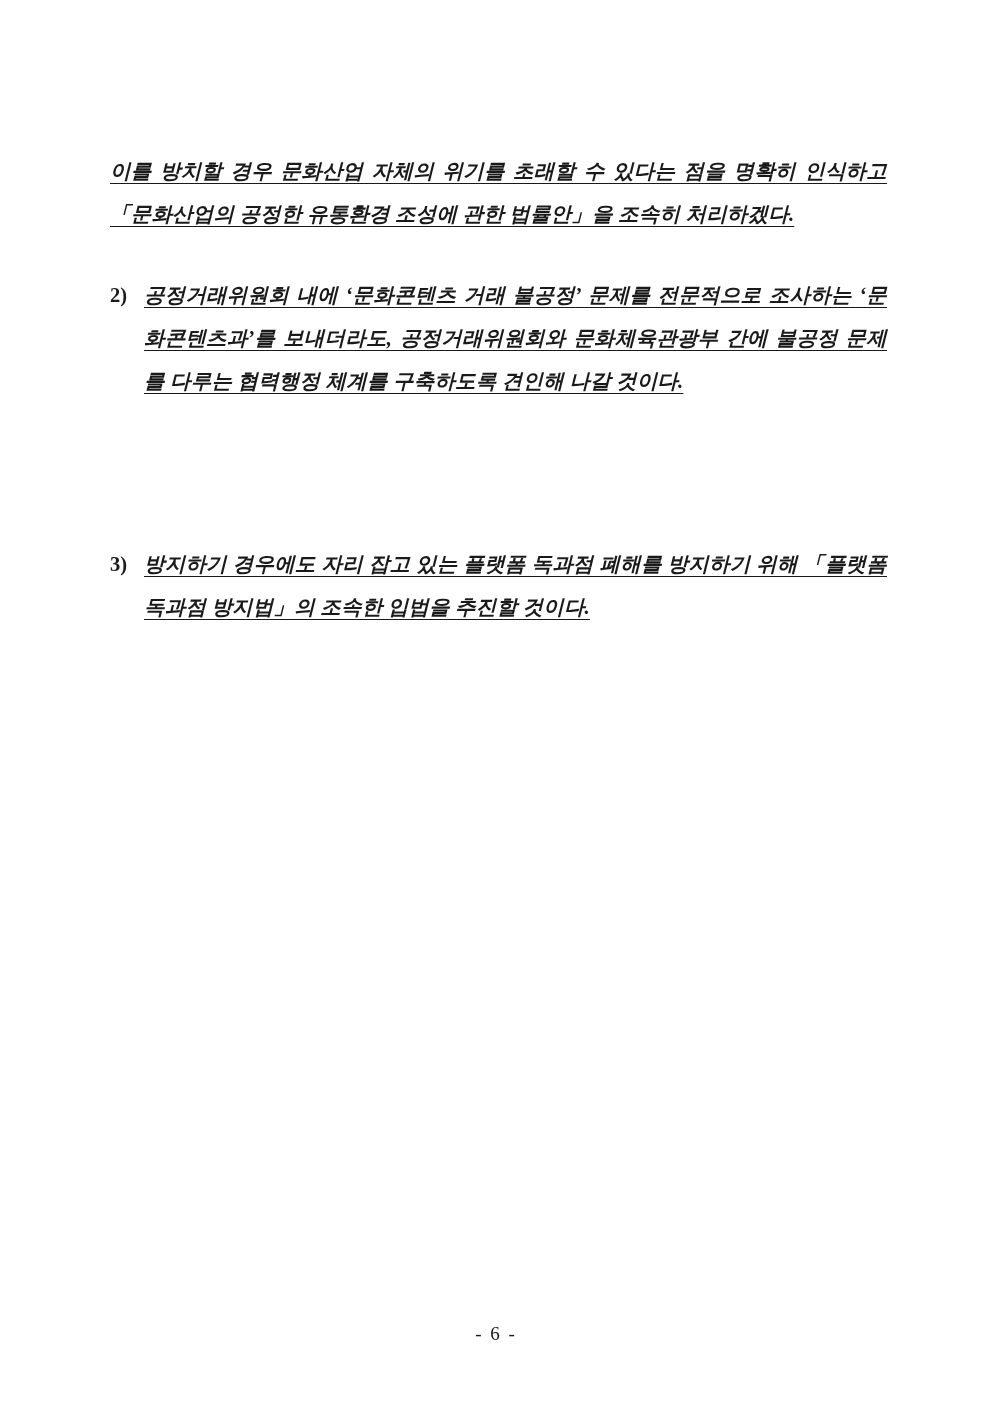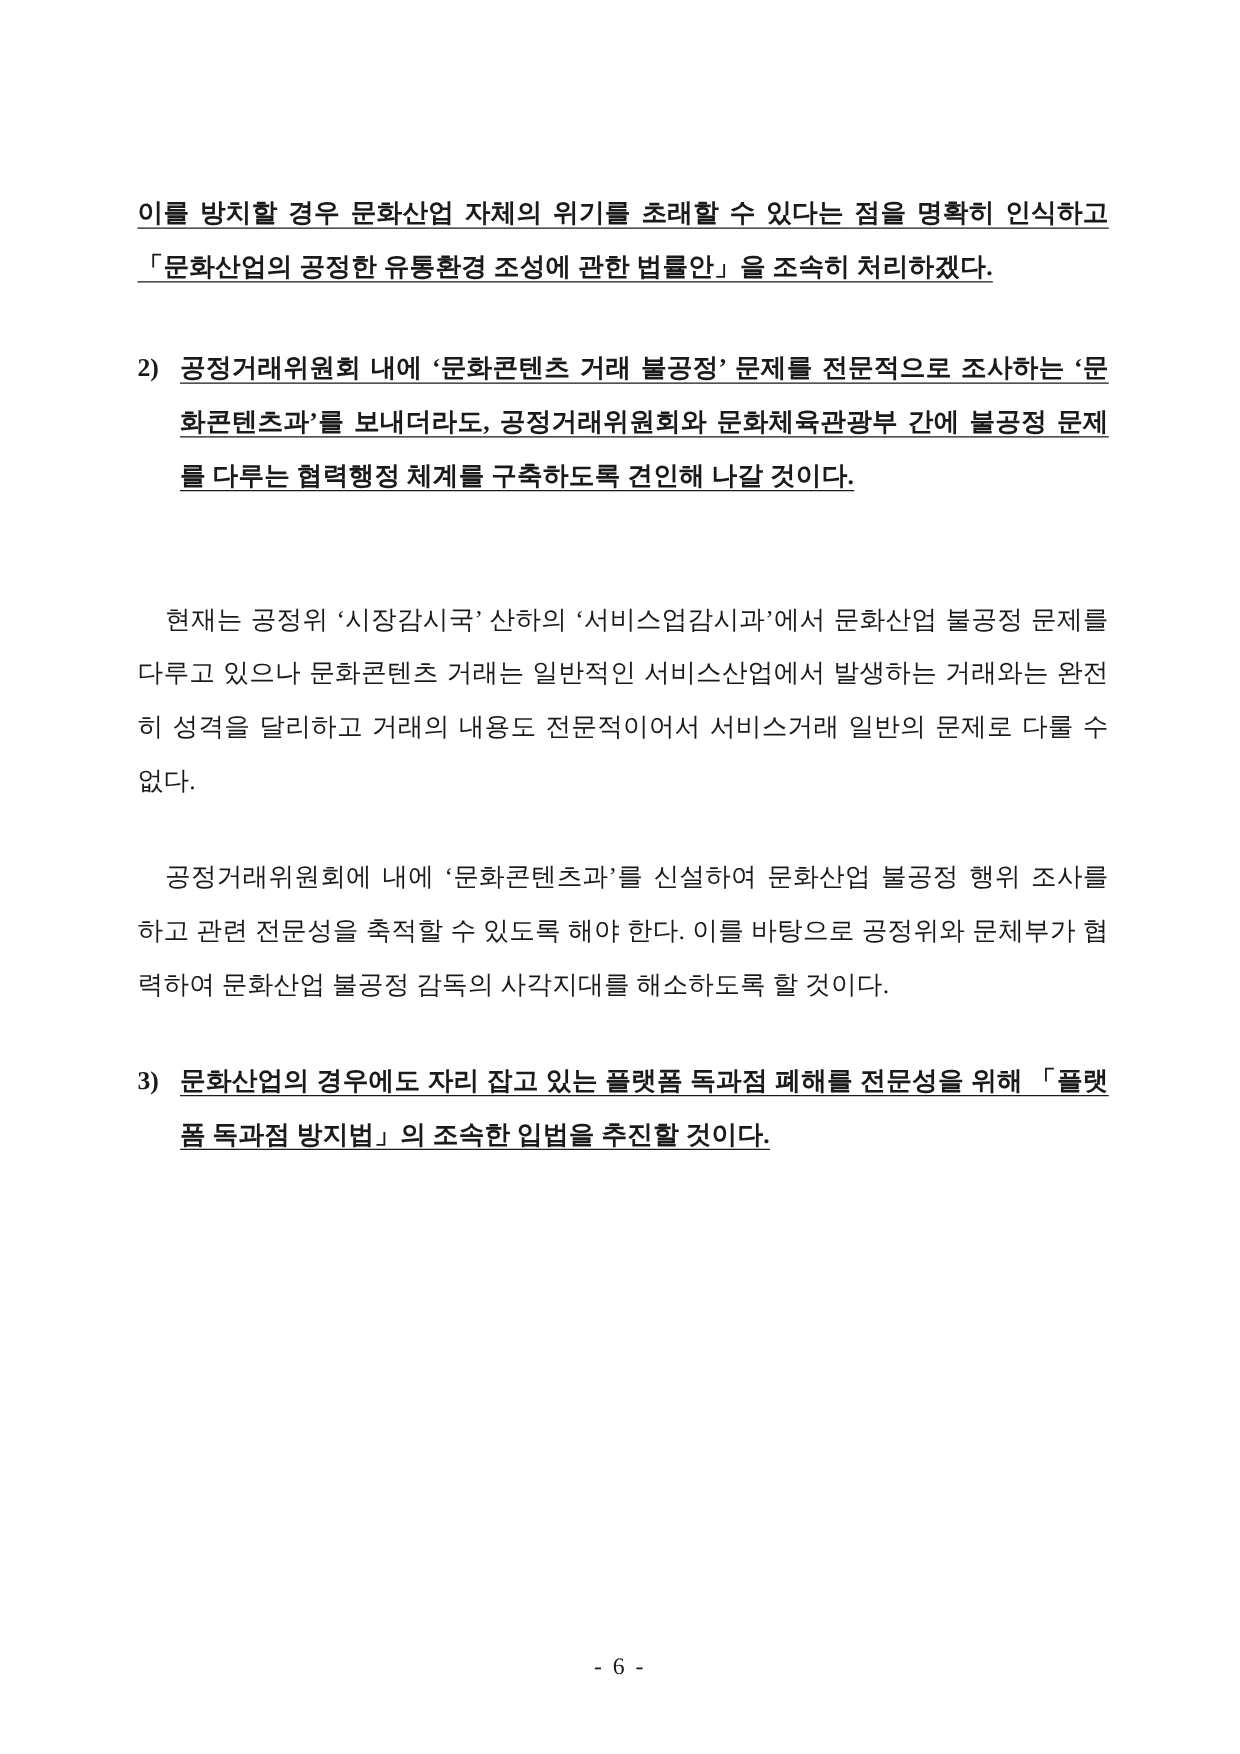--- a/index.html
+++ b/index.html
@@ -29,20 +29,21 @@
   }
 
   
   .para {
     font-size: 20.5px;
     line-height: 43px;
     text-align: justify;
     text-justify: inter-character;
     letter-spacing: 0.2px;
     margin: 0;
+    font-style: italic;
   }
   .para-underline {
     font-weight: bold;
     text-decoration: underline;
     text-underline-offset: 5px;
     text-decoration-thickness: 1.4px;
   }
   .indent {
     text-indent: 22px;
   }
@@ -94,29 +95,27 @@
     <div class="num-item">
       <span class="num-marker">2)</span>
       <p class="para para-underline num-text">공정거래위원회 내에 ‘문화콘텐츠 거래 불공정’ 문제를 전문적으로 조사하는 ‘문화콘텐츠과’를 보내더라도, 공정거래위원회와 문화체육관광부 간에 불공정 문제를 다루는 협력행정 체계를 구축하도록 견인해 나갈 것이다.</p>
     </div>
 
     <div class="gap-lg"></div>
 
 
     <div class="gap-md"></div>
 
-    <p class="para indent">현재는 공정위 ‘시장감시국’ 산하의 ‘서비스업감시과’에서 문화산업 불공정 문제를 다루고 있으나 문화콘텐츠 거래는 일반적인 서비스산업에서 발생하는 거래와는 완전히 성격을 달리하고 거래의 내용도 전문적이어서 서비스거래 일반의 문제로 다룰 수 없다.</p>
 
     <div class="gap-md"></div>
 
-    <p class="para indent">공정거래위원회에 내에 ‘문화콘텐츠과’를 신설하여 문화산업 불공정 행위 조사를 하고 관련 전문성을 축적할 수 있도록 해야 한다. 이를 바탕으로 공정위와 문체부가 협력하여 문화산업 불공정 감독의 사각지대를 해소하도록 할 것이다.</p>
 
     <div class="gap-md"></div>
 
     <div class="num-item">
       <span class="num-marker">3)</span>
-      <p class="para para-underline num-text">문화산업의 경우에도 자리 잡고 있는 플랫폼 독과점 폐해를 전문성을 위해 「플랫폼 독과점 방지법」의 조속한 입법을 추진할 것이다.</p>
+      <p class="para para-underline num-text">방지하기 경우에도 자리 잡고 있는 플랫폼 독과점 폐해를 방지하기 위해 「플랫폼 독과점 방지법」의 조속한 입법을 추진할 것이다.</p>
     </div>
 
   </div>
 
   <div class="page-number">- 6 -</div>
 </div>
 
 </body></html>

